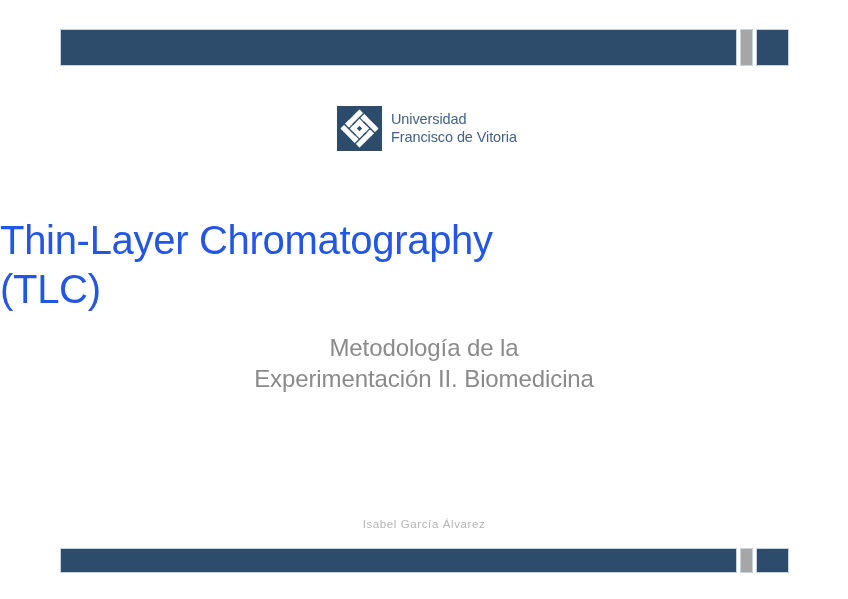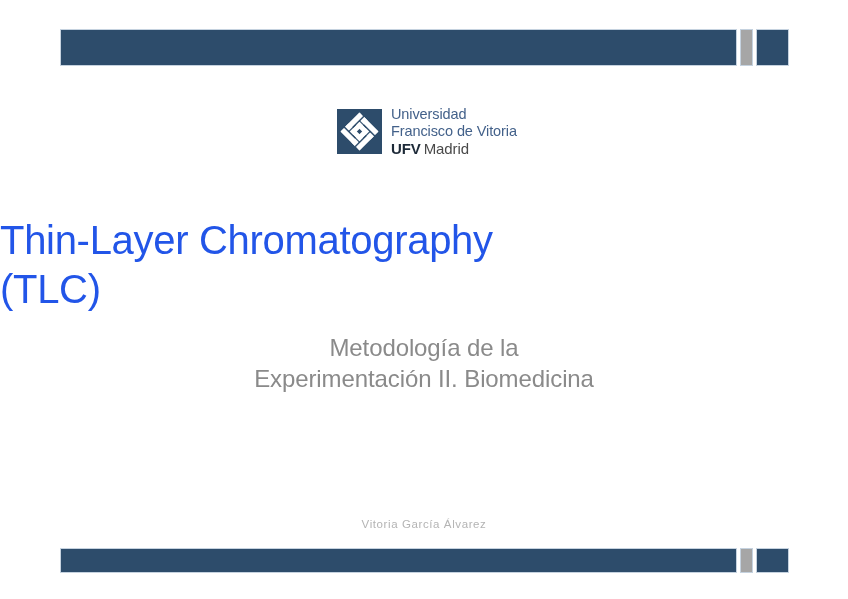--- a/index.html
+++ b/index.html
@@ -151,33 +151,32 @@
           <line x1="-13.5" y1="7.5" x2="7.5" y2="7.5"></line>
           <line x1="-7.5" y1="-13.5" x2="-7.5" y2="7.5"></line>
           <line x1="13.5" y1="-7.5" x2="-7.5" y2="-7.5"></line>
           <line x1="7.5" y1="13.5" x2="7.5" y2="-7.5"></line>
         </g>
       </g>
     </svg>
     <div class="logo-text">
       <span class="logo-line1">Universidad</span>
       <span class="logo-line2">Francisco de Vitoria</span>
-      <span class="logo-line3"><span class="logo-ufv">UFV</span><span class="logo-madrid">Madrid</span></span>
     </div>
   </div>
 
   <div id="main-title">
     <div>Thin-Layer Chromatography</div>
     <div>(TLC)</div>
   </div>
 
   <div id="subtitle">
     <div>Metodología de la</div>
     <div>Experimentación II. Biomedicina</div>
   </div>
 
-  <div id="author">Vitoria García Álvarez</div>
+  <div id="author">Isabel García Álvarez</div>
 
   <div class="bar-seg bar-blue" id="bottom-bar-main"></div>
   <div class="bar-seg bar-gray" id="bottom-bar-gap"></div>
   <div class="bar-seg bar-blue" id="bottom-bar-end"></div>
 
 </div>
 
 </body></html>

